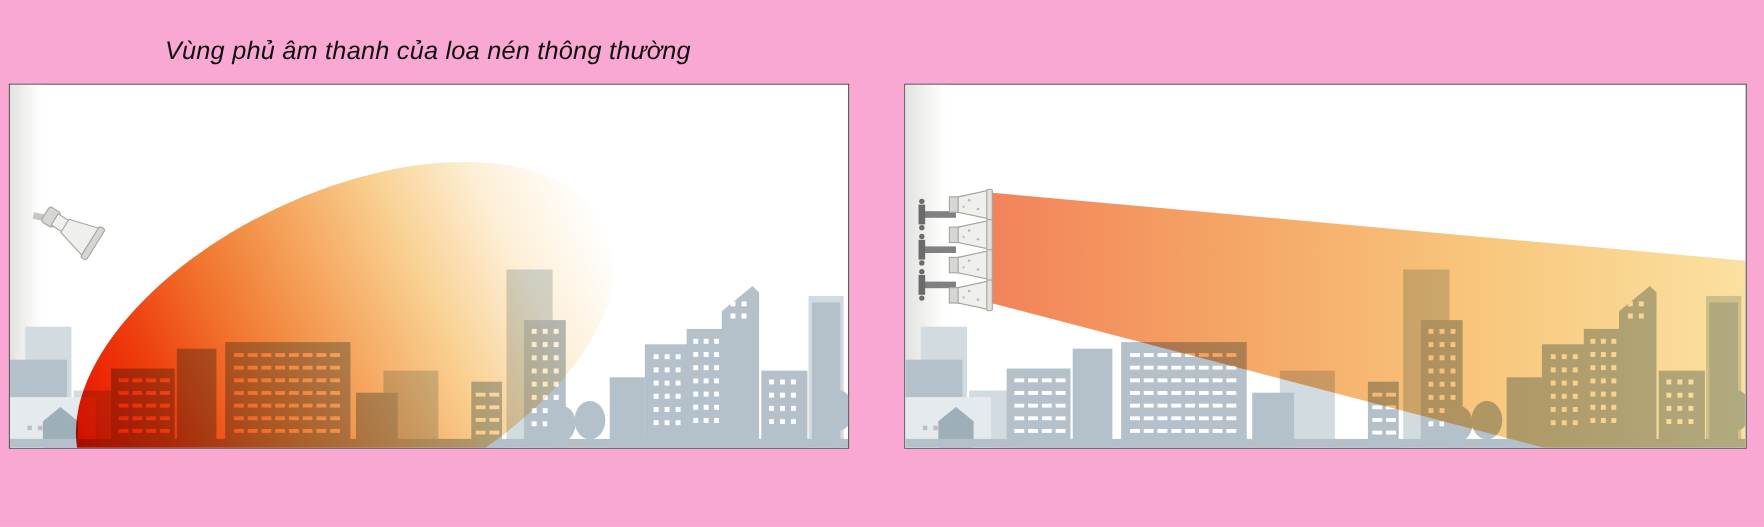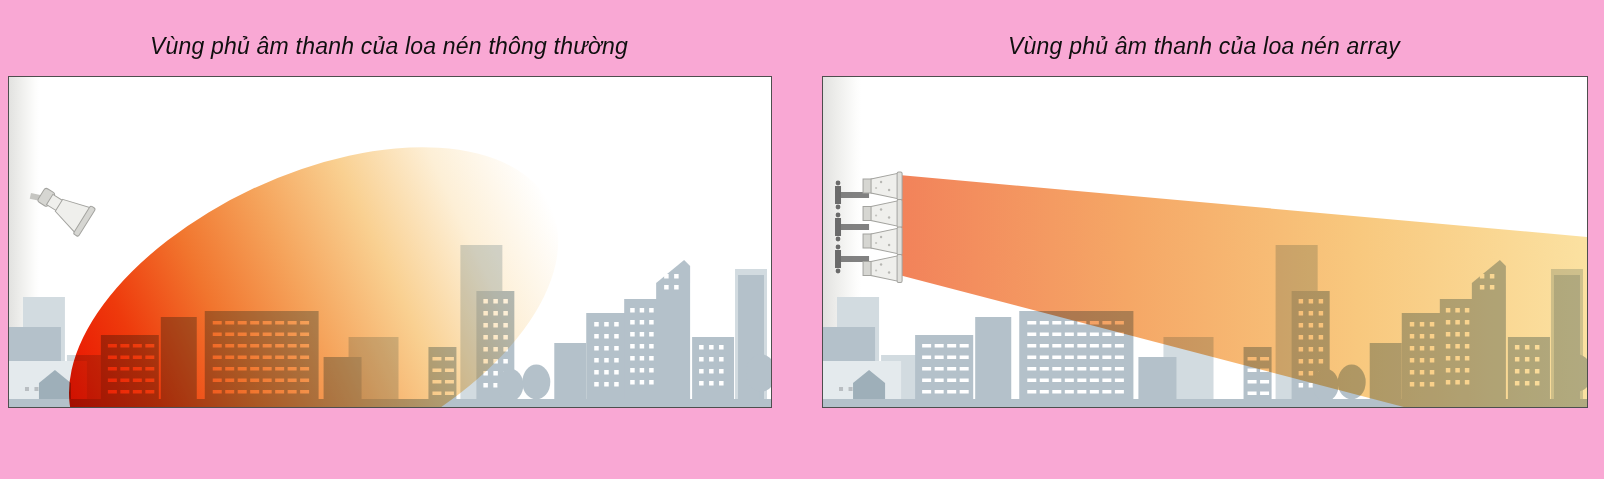--- a/index.html
+++ b/index.html
@@ -14,21 +14,20 @@
   .panel.right{left:822px;width:766px;}
   .panel svg{display:block;width:100%;height:100%;}
 </style>
 </head>
 <body>
 
 <div class="stage">
 
   <div class="panel-title left">Vùng phủ âm thanh của loa nén thông thường</div>
 
-  <div class="panel-title right">Vùng phủ âm thanh của loa nén array</div>
 
   <div class="panel left">
     <svg id="scene-left" viewBox="0 0 763 330" preserveAspectRatio="none">
         <defs>
           <linearGradient id="blobGrad" x1="0" y1="0" x2="1" y2="0">
             <stop offset="0.000" stop-color="#e90f00"></stop>
             <stop offset="0.167" stop-color="#ee3a0c"></stop>
             <stop offset="0.333" stop-color="#f1752e"></stop>
             <stop offset="0.500" stop-color="#f5a45c"></stop>
             <stop offset="0.667" stop-color="#f9d091"></stop>

